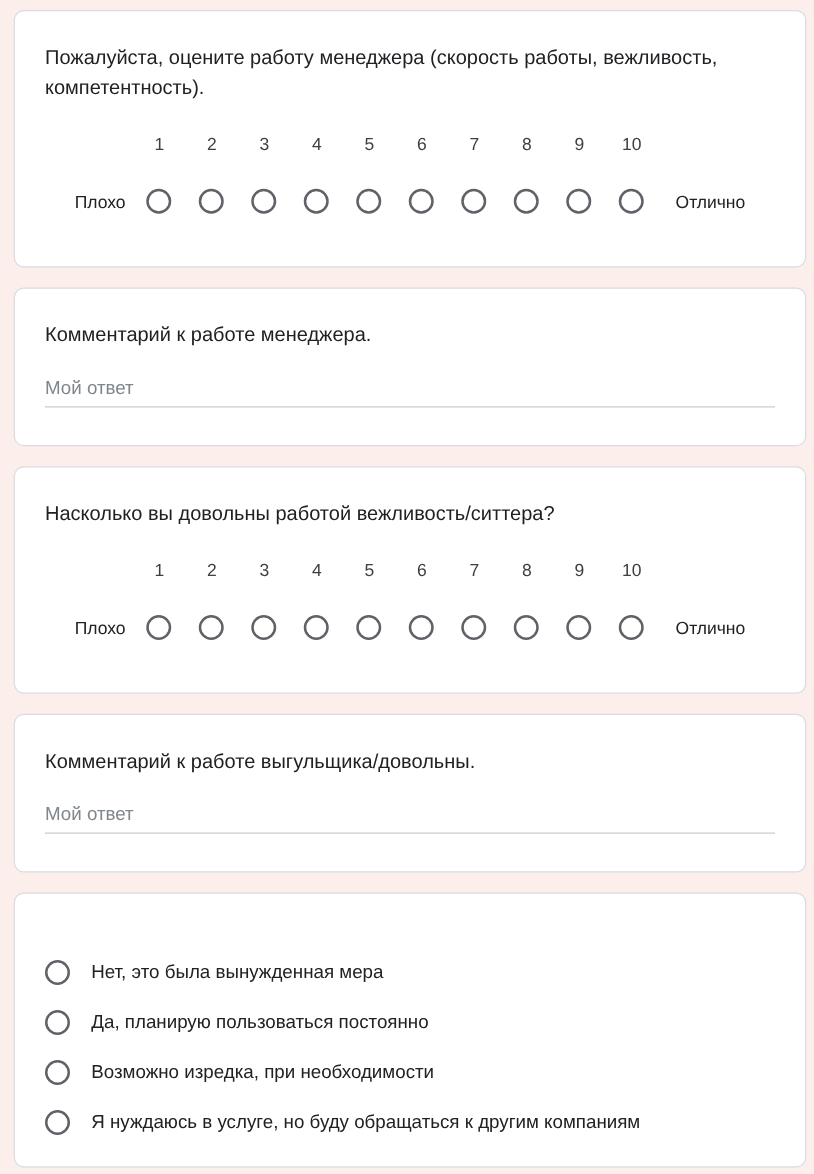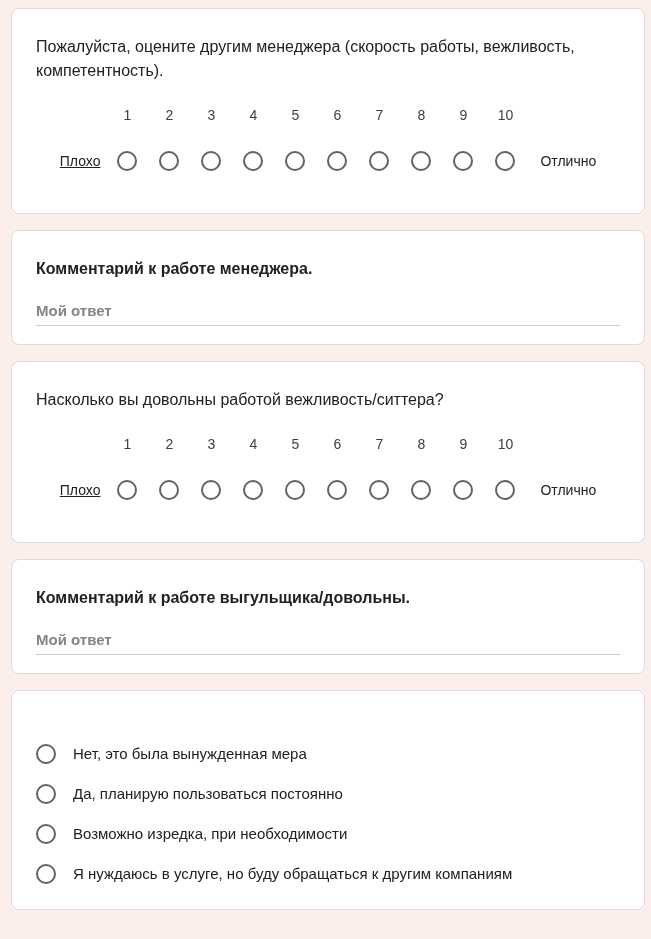--- a/index.html
+++ b/index.html
@@ -39,21 +39,21 @@
     display: flex;
     justify-content: center;
     align-items: flex-end;
   }
   .scale-side {
     font-size: 14px;
     line-height: 20px;
     color: var(--question-color);
     white-space: nowrap;
   }
-  .scale-side.left  { margin-right: 6px; text-decoration: underline; }
+  .scale-side.left  { margin-right: 6px; }
   .scale-side.right { margin-left: 14px; }
   .scale-cols { display: flex; }
   .scale-col {
     width: 42px;
     display: flex;
     flex-direction: column;
     align-items: center;
   }
   .scale-num {
     font-size: 14px;
@@ -63,21 +63,21 @@
   }
   .radio {
     width: 20px; height: 20px;
     border: 2px solid var(--radio-border);
     border-radius: 50%;
     background: #fff;
     flex: none;
     cursor: pointer;
   }
   
-  .card.text-card { padding-bottom: 18px; font-weight: bold; }
+  .card.text-card { padding-bottom: 30px; }
   .answer-field {
     margin-top: 20px;
     width: 100%;
     padding-bottom: 5px;
     border-bottom: 1px solid var(--underline-color);
     cursor: text;
   }
   .answer-placeholder {
     font-size: 15px;
     line-height: 19px;
@@ -98,21 +98,21 @@
     color: var(--question-color);
     margin-left: 17px;
   }
 </style>
 </head>
 <body>
 
 <div class="page">
 
   <section class="card">
-    <div class="q-title">Пожалуйста, оцените другим менеджера (скорость работы, вежливость, компетентность).</div>
+    <div class="q-title">Пожалуйста, оцените работу менеджера (скорость работы, вежливость, компетентность).</div>
     <div class="scale">
       <span class="scale-side left">Плохо</span>
       <div class="scale-cols">
           <div class="scale-col">
             <div class="scale-num">1</div>
             <div class="radio"></div>
           </div>
           <div class="scale-col">
             <div class="scale-num">2</div>
             <div class="radio"></div>

